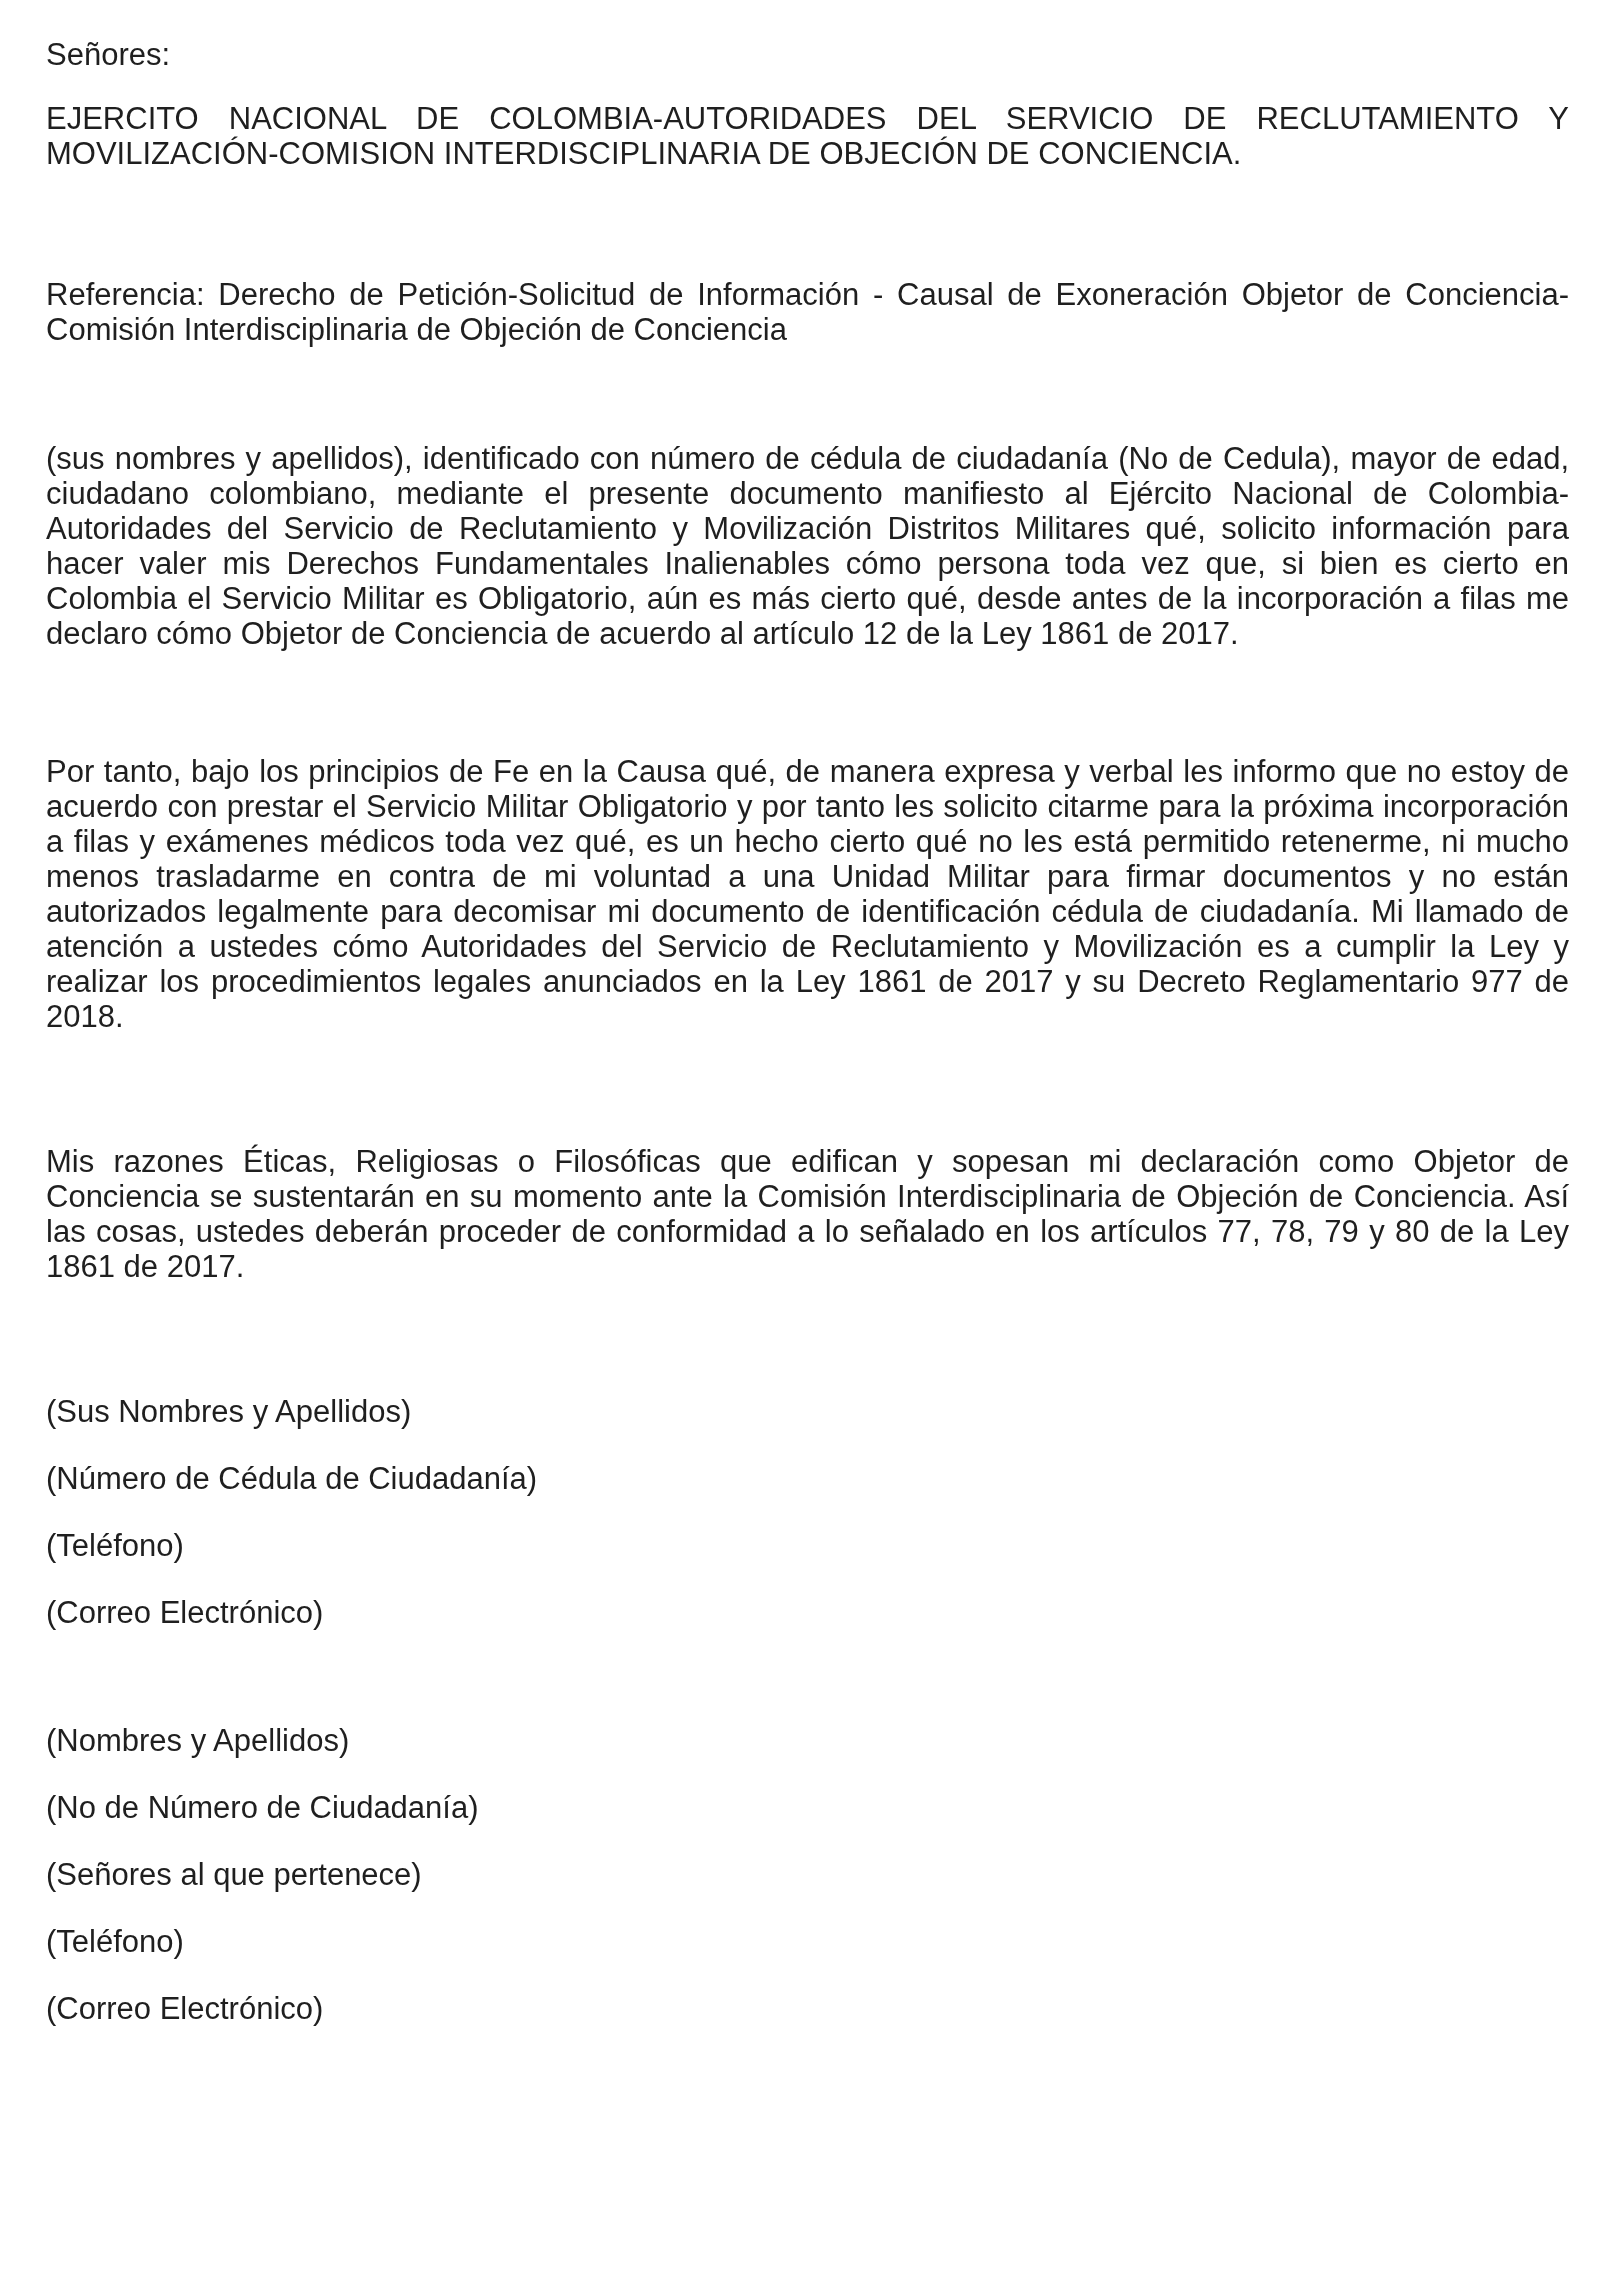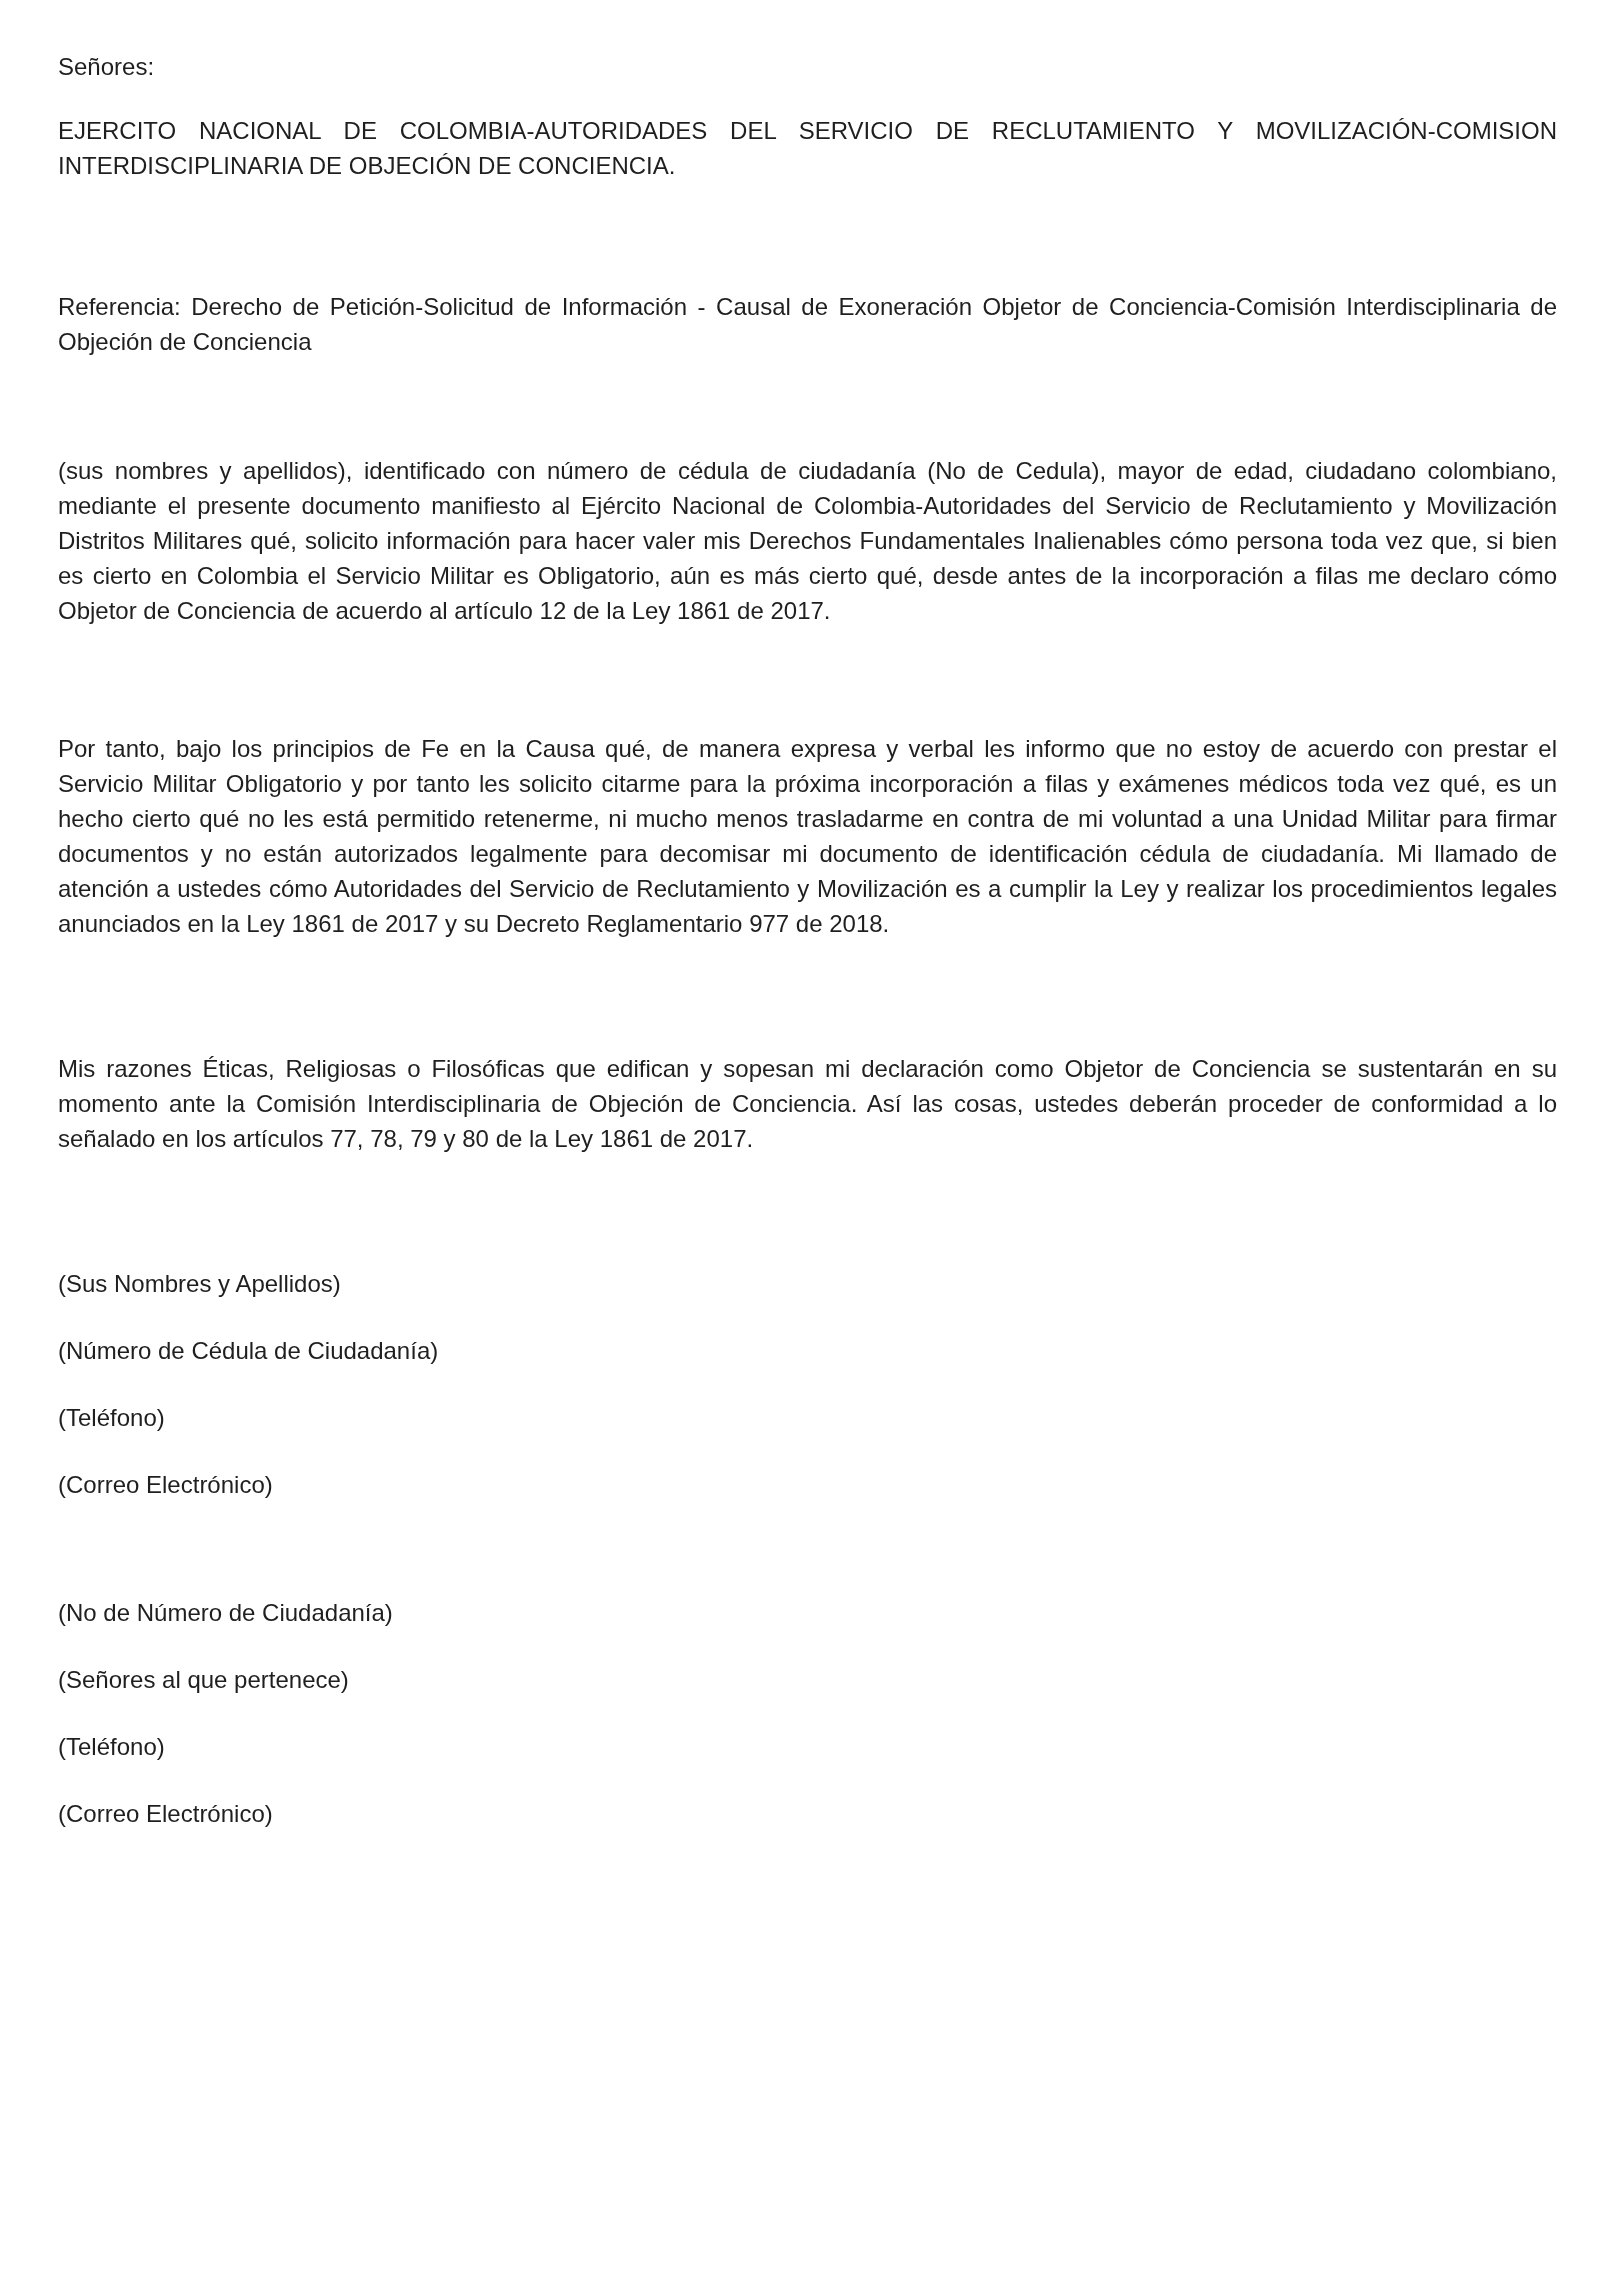--- a/index.html
+++ b/index.html
@@ -16,22 +16,22 @@
     -webkit-font-smoothing: antialiased;
   }
   .page {
     box-sizing: border-box;
     width: 1617px;
     height: 2273px;
     padding: 37px 48px 0 46px;
     background: #ffffff;
   }
   .page p {
-    margin: 12px;
-    font-size: 24px;
+    margin: 0;
+    font-size: 31px;
     line-height: 35px;
     white-space: normal;
   }
   .justify { text-align: justify; text-justify: inter-word; }
   .left    { text-align: left; }
 
   .salutation        { margin-bottom: 29px  !important; }
   .addressee         { margin-bottom: 106px !important; }
   .reference         { margin-bottom: 94px !important; }
   .para-1            { margin-bottom: 103px !important; }
@@ -63,20 +63,21 @@
 
   <p class="left field">(Sus Nombres y Apellidos)</p>
 
   <p class="left field">(Número de Cédula de Ciudadanía)</p>
 
   <p class="left field">(Teléfono)</p>
 
   <p class="left field field-last-sender">(Correo Electrónico)</p>
 
 
+  <p class="left field">(Nombres y Apellidos)</p>
 
   <p class="left field">(No de Número de Ciudadanía)</p>
 
   <p class="left field">(Señores al que pertenece)</p>
 
   <p class="left field">(Teléfono)</p>
 
   <p class="left field field-last">(Correo Electrónico)</p>
 
 </div>

